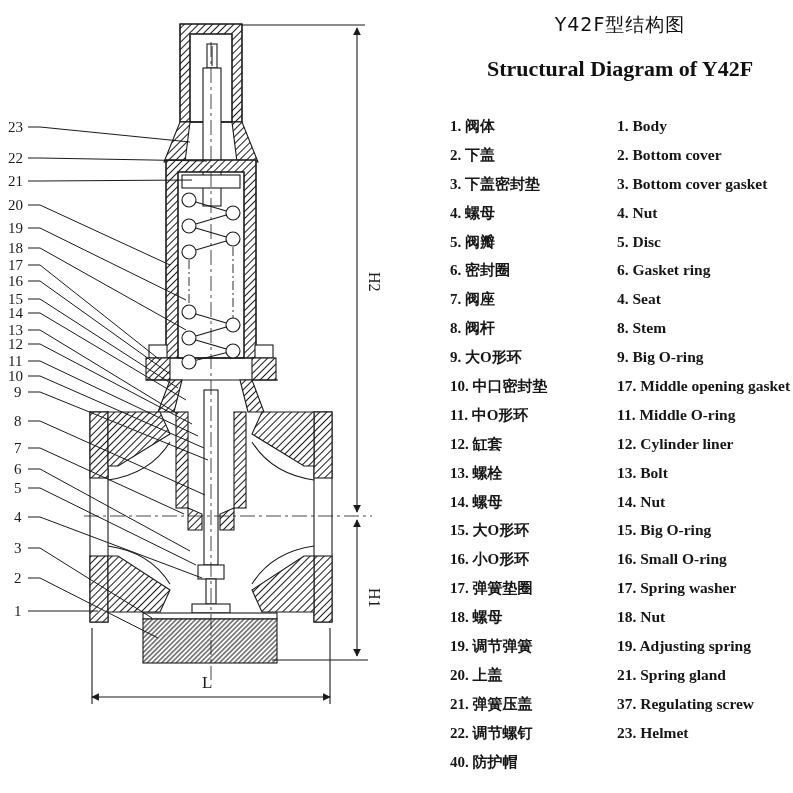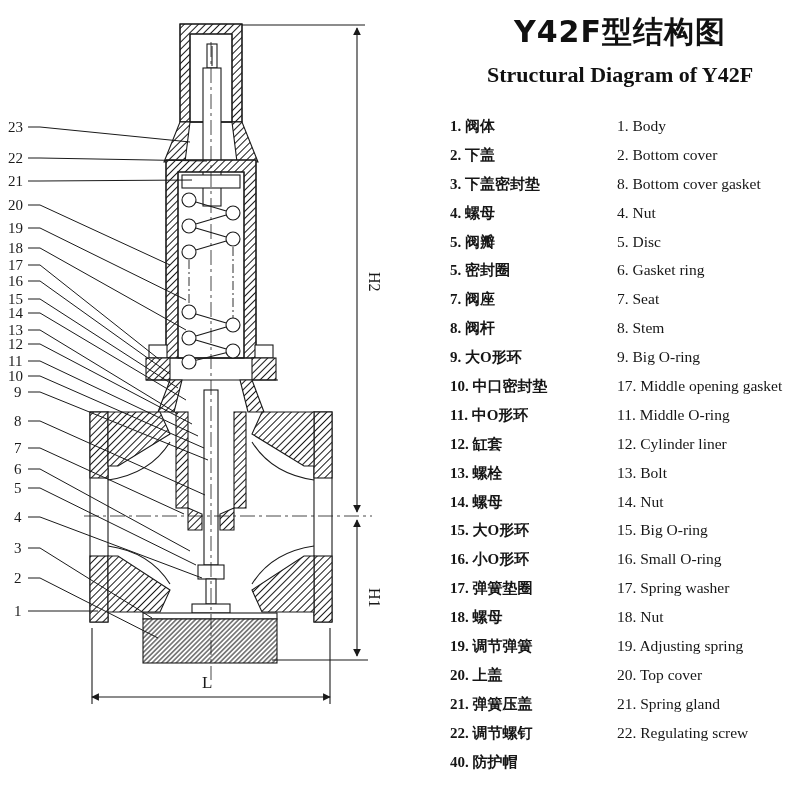--- a/index.html
+++ b/index.html
@@ -1,27 +1,27 @@
 <!DOCTYPE html>
 <html><head>
 <meta charset="utf-8">
 <style>
   html,body{margin:0;padding:0;background:#fff;}
   #page{position:relative;width:793px;height:793px;background:#ffffff;overflow:hidden;
         font-family:"Liberation Serif",serif;color:#161616;}
   
   #title-zh{position:absolute;left:448px;top:12px;width:344px;text-align:center;
-            font-family:"DejaVu Sans",sans-serif;font-weight:bold;font-size:30px;
+            font-family:"DejaVu Sans",sans-serif;font-weight:normal;font-size:19px;
             letter-spacing:1px;color:#111;}
   #title-en{position:absolute;left:446px;top:56px;width:348px;text-align:center;
-            font-family:"Liberation Serif",serif;font-weight:bold;font-size:22px;color:#111;margin-top:6px;}
+            font-family:"Liberation Serif",serif;font-weight:bold;font-size:22px;color:#111;}
   
   .parts{position:absolute;top:112px;}
   #parts-zh{left:450px;width:165px;font-size:15px;font-weight:600;}
-  #parts-en{left:617px;width:176px;font-size:15.5px;font-weight:400;}
+  #parts-en{left:617px;width:176px;font-size:15.5px;font-weight:700;}
   .part-item{height:28.9px;line-height:28.9px;white-space:nowrap;overflow:hidden;}
   
   #valve-svg{position:absolute;left:0;top:0;}
   #valve-svg .ln{stroke:#1a1a1a;fill:none;stroke-width:1.1;}
   #valve-svg .cl{stroke:#1a1a1a;fill:none;stroke-width:0.8;stroke-dasharray:15 4 3 4;}
   #valve-svg .sd{stroke:#1a1a1a;fill:none;stroke-width:0.9;stroke-dasharray:9 3 2 3;}
   #valve-svg text{font-family:"Liberation Serif",serif;font-size:15px;fill:#1a1a1a;stroke:none;}
   #valve-svg text.dim{font-size:16px;}
   #valve-svg text.dimL{font-size:17px;}
 </style>
@@ -191,21 +191,21 @@
 
   <div id="title-zh">Y42F型结构图</div>
   <div id="title-en">Structural Diagram of Y42F</div>
 
   <div id="parts-zh" class="parts">
       <div class="part-item">1. 阀体</div>
       <div class="part-item">2. 下盖</div>
       <div class="part-item">3. 下盖密封垫</div>
       <div class="part-item">4. 螺母</div>
       <div class="part-item">5. 阀瓣</div>
-      <div class="part-item">5. 密封圈</div>
+      <div class="part-item">6. 密封圈</div>
       <div class="part-item">7. 阀座</div>
       <div class="part-item">8. 阀杆</div>
       <div class="part-item">9. 大O形环</div>
       <div class="part-item">10. 中口密封垫</div>
       <div class="part-item">11. 中O形环</div>
       <div class="part-item">12. 缸套</div>
       <div class="part-item">13. 螺栓</div>
       <div class="part-item">14. 螺母</div>
       <div class="part-item">15. 大O形环</div>
       <div class="part-item">16. 小O形环</div>
@@ -213,34 +213,34 @@
       <div class="part-item">18. 螺母</div>
       <div class="part-item">19. 调节弹簧</div>
       <div class="part-item">20. 上盖</div>
       <div class="part-item">21. 弹簧压盖</div>
       <div class="part-item">22. 调节螺钉</div>
       <div class="part-item">40. 防护帽</div>
     </div>
   <div id="parts-en" class="parts">
       <div class="part-item">1. Body</div>
       <div class="part-item">2. Bottom cover</div>
-      <div class="part-item">8. Bottom cover gasket</div>
+      <div class="part-item">3. Bottom cover gasket</div>
       <div class="part-item">4. Nut</div>
       <div class="part-item">5. Disc</div>
       <div class="part-item">6. Gasket ring</div>
-      <div class="part-item">7. Seat</div>
+      <div class="part-item">4. Seat</div>
       <div class="part-item">8. Stem</div>
       <div class="part-item">9. Big O-ring</div>
       <div class="part-item">17. Middle opening gasket</div>
       <div class="part-item">11. Middle O-ring</div>
       <div class="part-item">12. Cylinder liner</div>
       <div class="part-item">13. Bolt</div>
       <div class="part-item">14. Nut</div>
       <div class="part-item">15. Big O-ring</div>
       <div class="part-item">16. Small O-ring</div>
       <div class="part-item">17. Spring washer</div>
       <div class="part-item">18. Nut</div>
       <div class="part-item">19. Adjusting spring</div>
-      <div class="part-item">20. Top cover</div>
       <div class="part-item">21. Spring gland</div>
-      <div class="part-item">22. Regulating screw</div>
+      <div class="part-item">37. Regulating screw</div>
+      <div class="part-item">23. Helmet</div>
     </div>
 </div>
 
 </body></html>

